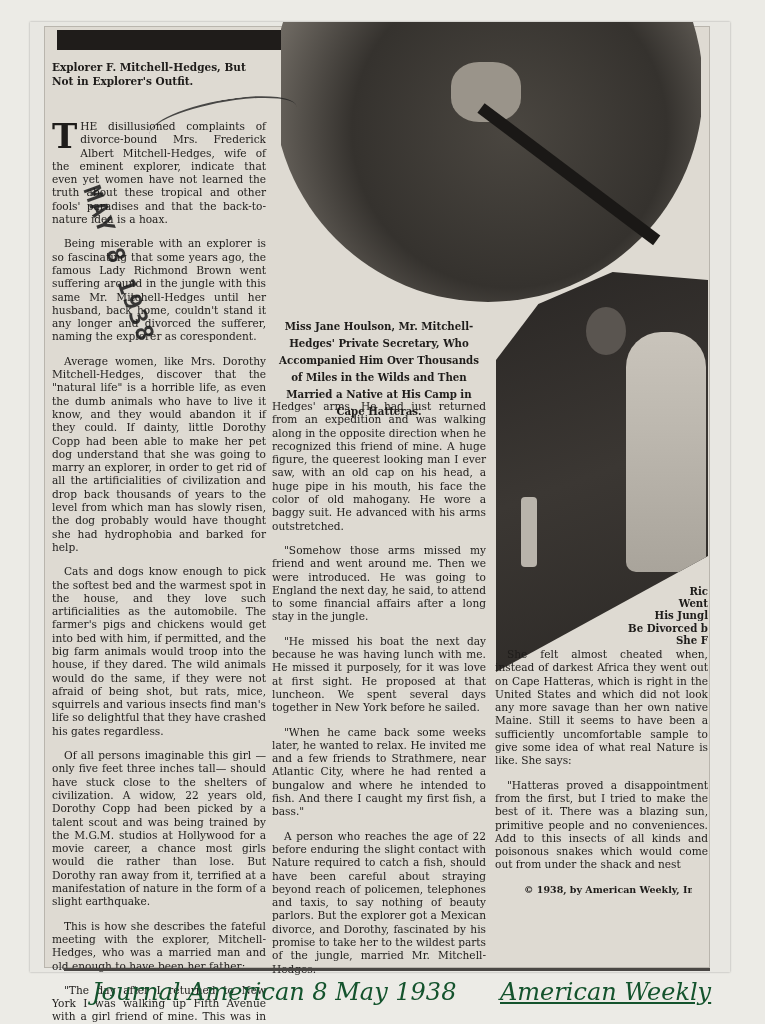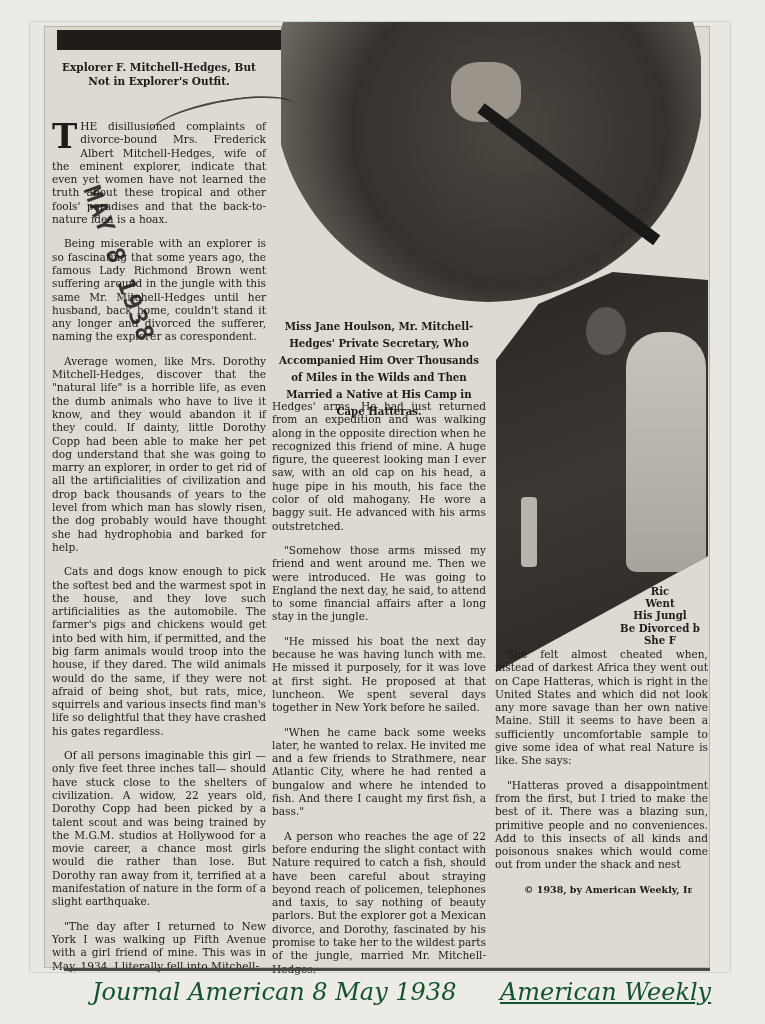--- a/index.html
+++ b/index.html
@@ -63,29 +63,29 @@
   .col1 { left:52px; top:120px; width:214px; }
   .col2 { left:272px; top:400px; width:214px; }
   .col3 { left:495px; top:648px; width:213px; }
   .dropcap p:first-child { text-indent:0; }
   .drop {
     float:left; font-size:34px; line-height:28px; font-weight:bold;
     margin:2px 3px 0 0; font-family:"DejaVu Serif", serif;
   }
   .headline {
     position:absolute; left:52px; top:60px; width:214px;
-    font-weight:bold; font-size:10.5px; text-align:center; line-height:14px;
+    font-weight:bold; font-size:10.5px; text-align:left; line-height:14px;
   }
   .caption-mid {
     position:absolute; left:272px; top:318px; width:214px;
     font-weight:bold; font-size:10.2px; line-height:17px; text-align:center;
   }
   .caption-right {
     position:absolute; left:612px; top:585px; width:96px;
-    font-weight:bold; font-size:10.2px; line-height:12.2px; text-align:center;
+    font-weight:bold; font-size:10.2px; line-height:12.2px; text-align:right;
     overflow:hidden; white-space:nowrap;
   }
   .copyright {
     position:absolute; left:524px; top:884px; width:168px; font-size:9.5px;
     font-weight:bold; white-space:nowrap; overflow:hidden; text-align:right;
   }
   .stamp {
     position:absolute; left:104px; top:182px;
     font-family:"DejaVu Sans Mono", monospace; font-weight:bold;
     font-size:24px; color:#1a1a1a; transform:rotate(70deg);
@@ -128,20 +128,21 @@
 <div class="headline">Explorer F. Mitchell-Hedges, But Not in Explorer's Outfit.</div>
 
 <div class="scribble"></div>
 
 <div class="col col1 dropcap">
   <p><span class="drop">T</span><span>HE disillusioned complaints of divorce-bound Mrs. Frederick Albert Mitchell-Hedges, wife of the eminent explorer, indicate that even yet women have not learned the truth about these tropical and other fools' paradises and that the back-to-nature idea is a hoax.</span></p>
   <p>Being miserable with an explorer is so fascinating that some years ago, the famous Lady Richmond Brown went suffering around in the jungle with this same Mr. Mitchell-Hedges until her husband, back home, couldn't stand it any longer and divorced the sufferer, naming the explorer as corespondent.</p>
   <p>Average women, like Mrs. Dorothy Mitchell-Hedges, discover that the "natural life" is a horrible life, as even the dumb animals who have to live it know, and they would abandon it if they could. If dainty, little Dorothy Copp had been able to make her pet dog understand that she was going to marry an explorer, in order to get rid of all the artificialities of civilization and drop back thousands of years to the level from which man has slowly risen, the dog probably would have thought she had hydrophobia and barked for help.</p>
   <p>Cats and dogs know enough to pick the softest bed and the warmest spot in the house, and they love such artificialities as the automobile. The farmer's pigs and chickens would get into bed with him, if permitted, and the big farm animals would troop into the house, if they dared. The wild animals would do the same, if they were not afraid of being shot, but rats, mice, squirrels and various insects find man's life so delightful that they have crashed his gates regardless.</p>
   <p>Of all persons imaginable this girl —only five feet three inches tall— should have stuck close to the shelters of civilization. A widow, 22 years old, Dorothy Copp had been picked by a talent scout and was being trained by the M.G.M. studios at Hollywood for a movie career, a chance most girls would die rather than lose. But Dorothy ran away from it, terrified at a manifestation of nature in the form of a slight earthquake.</p>
+  <p>This is how she describes the fateful meeting with the explorer, Mitchell-Hedges, who was a married man and old enough to have been her father:</p>
   <p>"The day after I returned to New York I was walking up Fifth Avenue with a girl friend of mine. This was in May, 1934. I literally fell into Mitchell-</p>
 </div>
 
 <div class="stamp">MAY 8 1938</div>
 
 <div class="caption-mid">Miss Jane Houlson, Mr. Mitchell-Hedges' Private Secretary, Who Accompanied Him Over Thousands of Miles in the Wilds and Then Married a Native at His Camp in Cape Hatteras.</div>
 
 <div class="col col2">
   <p style="text-indent:0">Hedges' arms. He had just returned from an expedition and was walking along in the opposite direction when he recognized this friend of mine. A huge figure, the queerest looking man I ever saw, with an old cap on his head, a huge pipe in his mouth, his face the color of old mahogany. He wore a baggy suit. He advanced with his arms outstretched.</p>
   <p>"Somehow those arms missed my friend and went around me. Then we were introduced. He was going to England the next day, he said, to attend to some financial affairs after a long stay in the jungle.</p>

